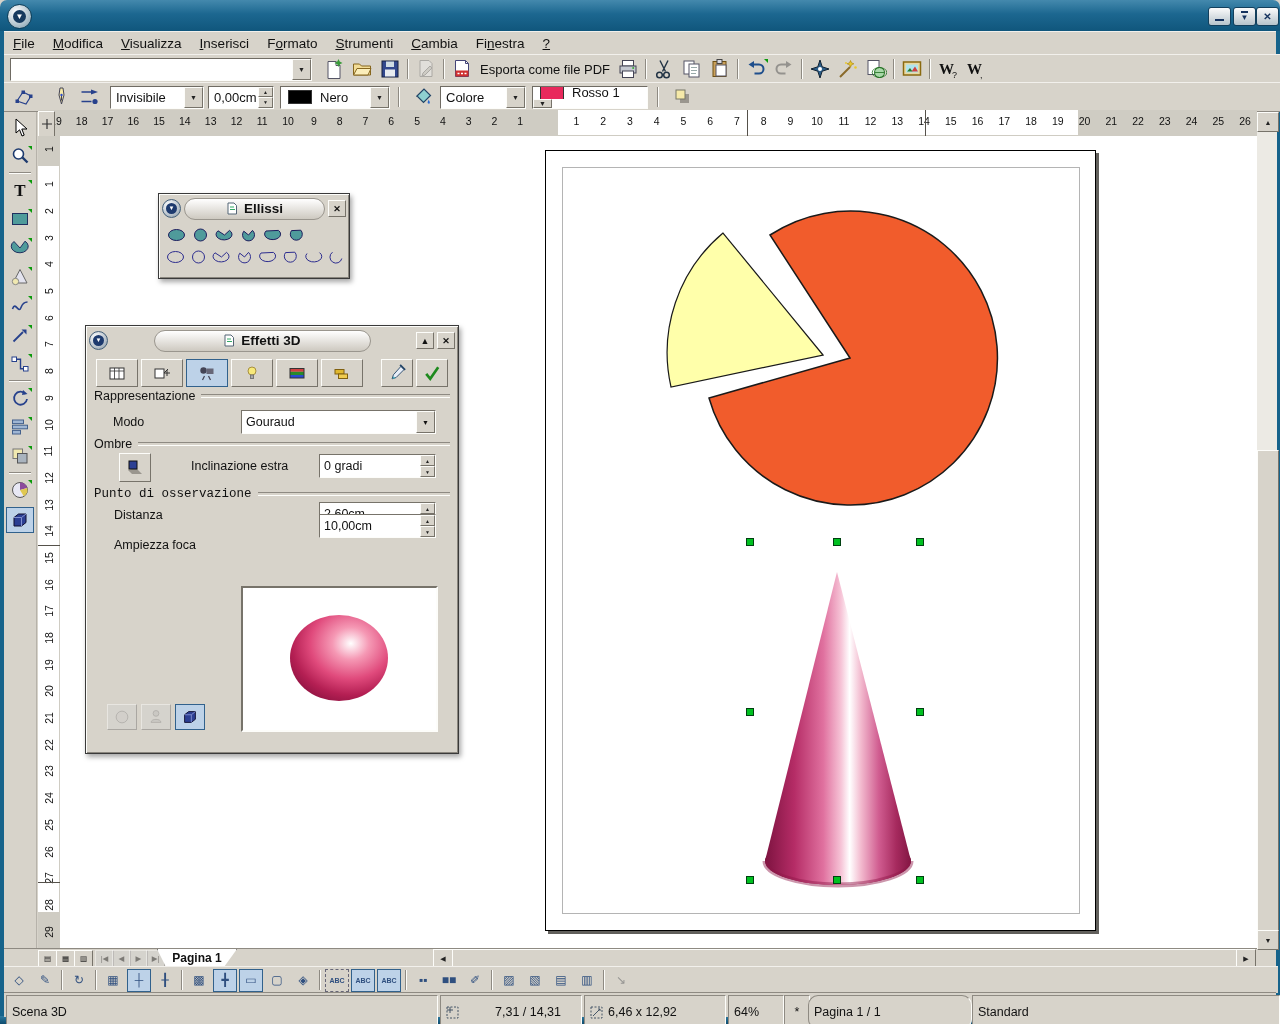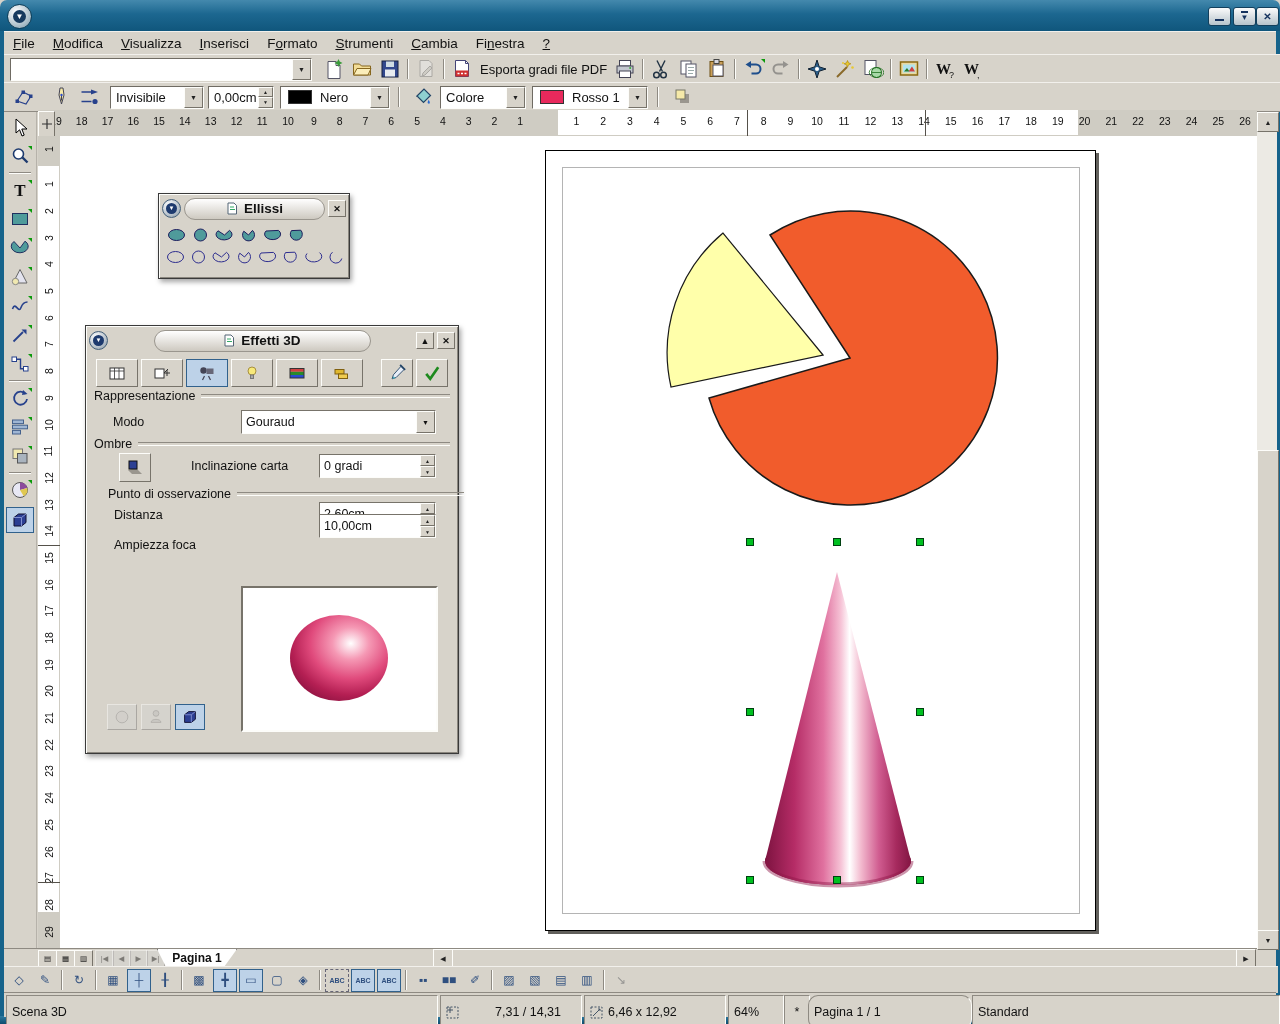--- a/index.html
+++ b/index.html
@@ -205,21 +205,21 @@
     </div>
     <div class="vsep"></div>
     <div class="tbtn">
       <svg width="22" height="22" viewBox="0 0 22 22">
           <path d="M4.5 2.5h10l3 3v13h-13z" fill="#fff" stroke="#447"></path>
           <path d="M14.5 2.5v3h3" fill="none" stroke="#447"></path>
           <rect x="4.5" y="12.5" width="13" height="6" fill="#d03030"></rect>
           <path d="M6.5 15.5h2M10 15.5h2M13.5 15.5h2" stroke="#fff" stroke-width="1.4"></path>
         </svg>
     </div>
-    <span style="padding:0 4px;font-size:13px;">Esporta gradi file PDF</span>
+    <span style="padding:0 4px;font-size:13px;">Esporta come file PDF</span>
     <div class="tbtn">
       <svg width="22" height="22" viewBox="0 0 22 22">
           <rect x="5.5" y="2.5" width="11" height="5.5" fill="#fff" stroke="#445"></rect>
           <rect x="3" y="8" width="16" height="7" fill="#c4c8d0" stroke="#445"></rect>
           <rect x="5.5" y="13" width="11" height="6.5" fill="#fff" stroke="#445"></rect>
           <circle cx="16.2" cy="10" r="1" fill="#3a3"></circle>
         </svg>
     </div>
     <div class="vsep"></div>
     <div class="tbtn">
@@ -355,21 +355,21 @@
           <path d="M13 3L5.5 10.5" stroke="#246"></path>
           <path d="M17.5 13.5c1.8 2.4 1.8 4.2.3 4.2s-1.7-1.9.1-4.2z" fill="#2a6ad0"></path>
         </svg>
     </div>
     <div style="width:4px;"></div>
     <div class="combo" style="width:84px;">
       <span class="val">Colore</span>
       <div class="darr">▼</div>
     </div>
     <div style="width:6px;"></div>
-    <div class="combo" style="width:114px;">
+    <div class="combo" style="width:114px;flex-direction:column;">
       <span class="val" style="gap:4px;">
         <span class="swatch" style="background:#e8295c;"></span>
         <span>Rosso 1</span>
       </span>
       <div class="darr">▼</div>
     </div>
     <div class="vsep" style="margin:0 9px;"></div>
     <div class="tbtn">
       <svg width="22" height="22" viewBox="0 0 22 22">
           <rect x="9" y="8" width="9" height="9" fill="#9a968e"></rect>
@@ -965,30 +965,30 @@
     <div class="abs grouphdr" style="left:8px;top:111px;width:356px;">
       <span>Ombre</span>
         <span class="gline"></span>
     </div>
     <div class="abs btn" style="left:33px;top:127px;width:30px;height:27px;">
       <svg width="20" height="20" viewBox="0 0 20 20">
           <path d="M11 10l6 6H7l-4-4z" fill="#9a968e"></path>
           <rect x="4" y="3" width="8" height="8" fill="#2c3f93" stroke="#111"></rect>
         </svg>
     </div>
-    <div class="abs dlglabel" style="left:105px;top:133px;"><span>Inclinazione carta</span></div>
+    <div class="abs dlglabel" style="left:105px;top:133px;"><span>Inclinazione estra</span></div>
     <div class="abs field spin" style="left:233px;top:128px;width:115px;height:22px;">
       <span class="val">0 gradi</span>
       <div class="arrs">
           <div>▲</div>
           <div>▼</div>
         </div>
     </div>
 
-    <div class="abs grouphdr" style="left:22px;top:161px;width:356px;">
+    <div class="abs grouphdr" style="left:8px;top:161px;width:356px;font-family:Liberation Mono, monospace;">
       <span>Punto di osservazione</span>
         <span class="gline"></span>
     </div>
     <div class="abs dlglabel" style="left:28px;top:182px;"><span>Distanza</span></div>
     <div class="abs field spin" style="left:233px;top:176px;width:115px;height:22px;">
       <span class="val">2,60cm</span>
       <div class="arrs">
           <div>▲</div>
           <div>▼</div>
         </div>

